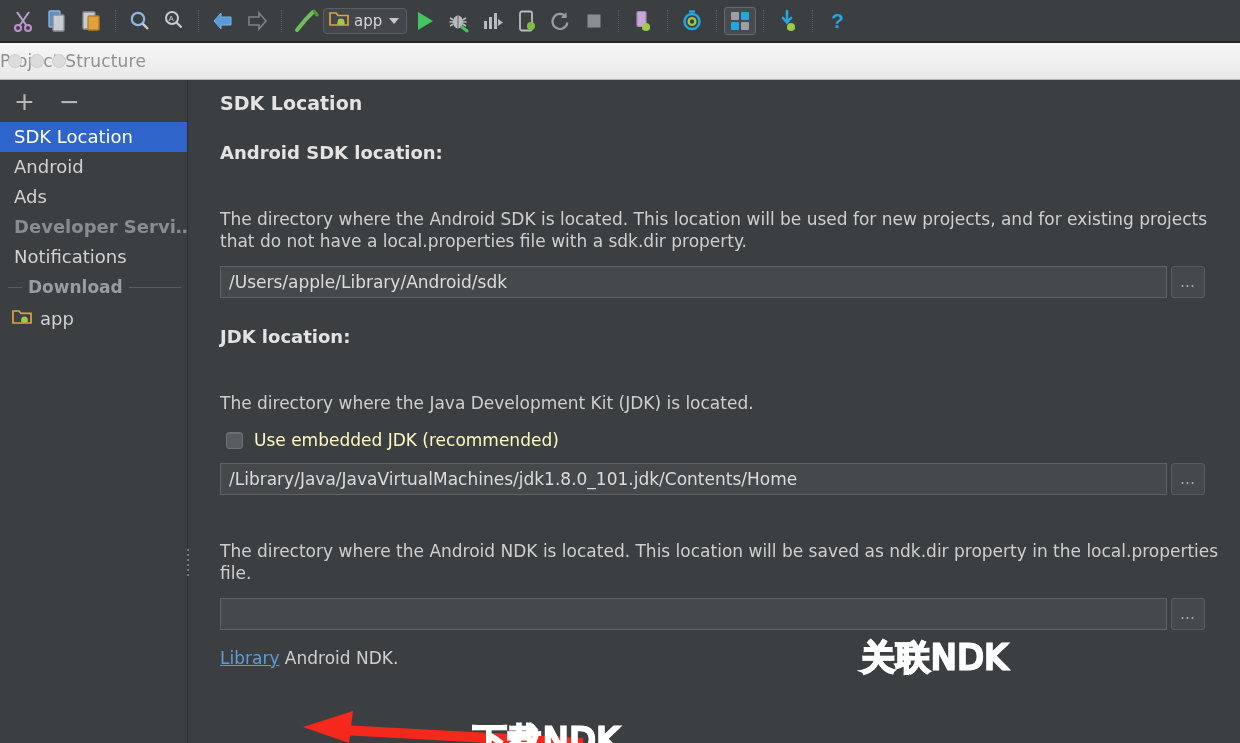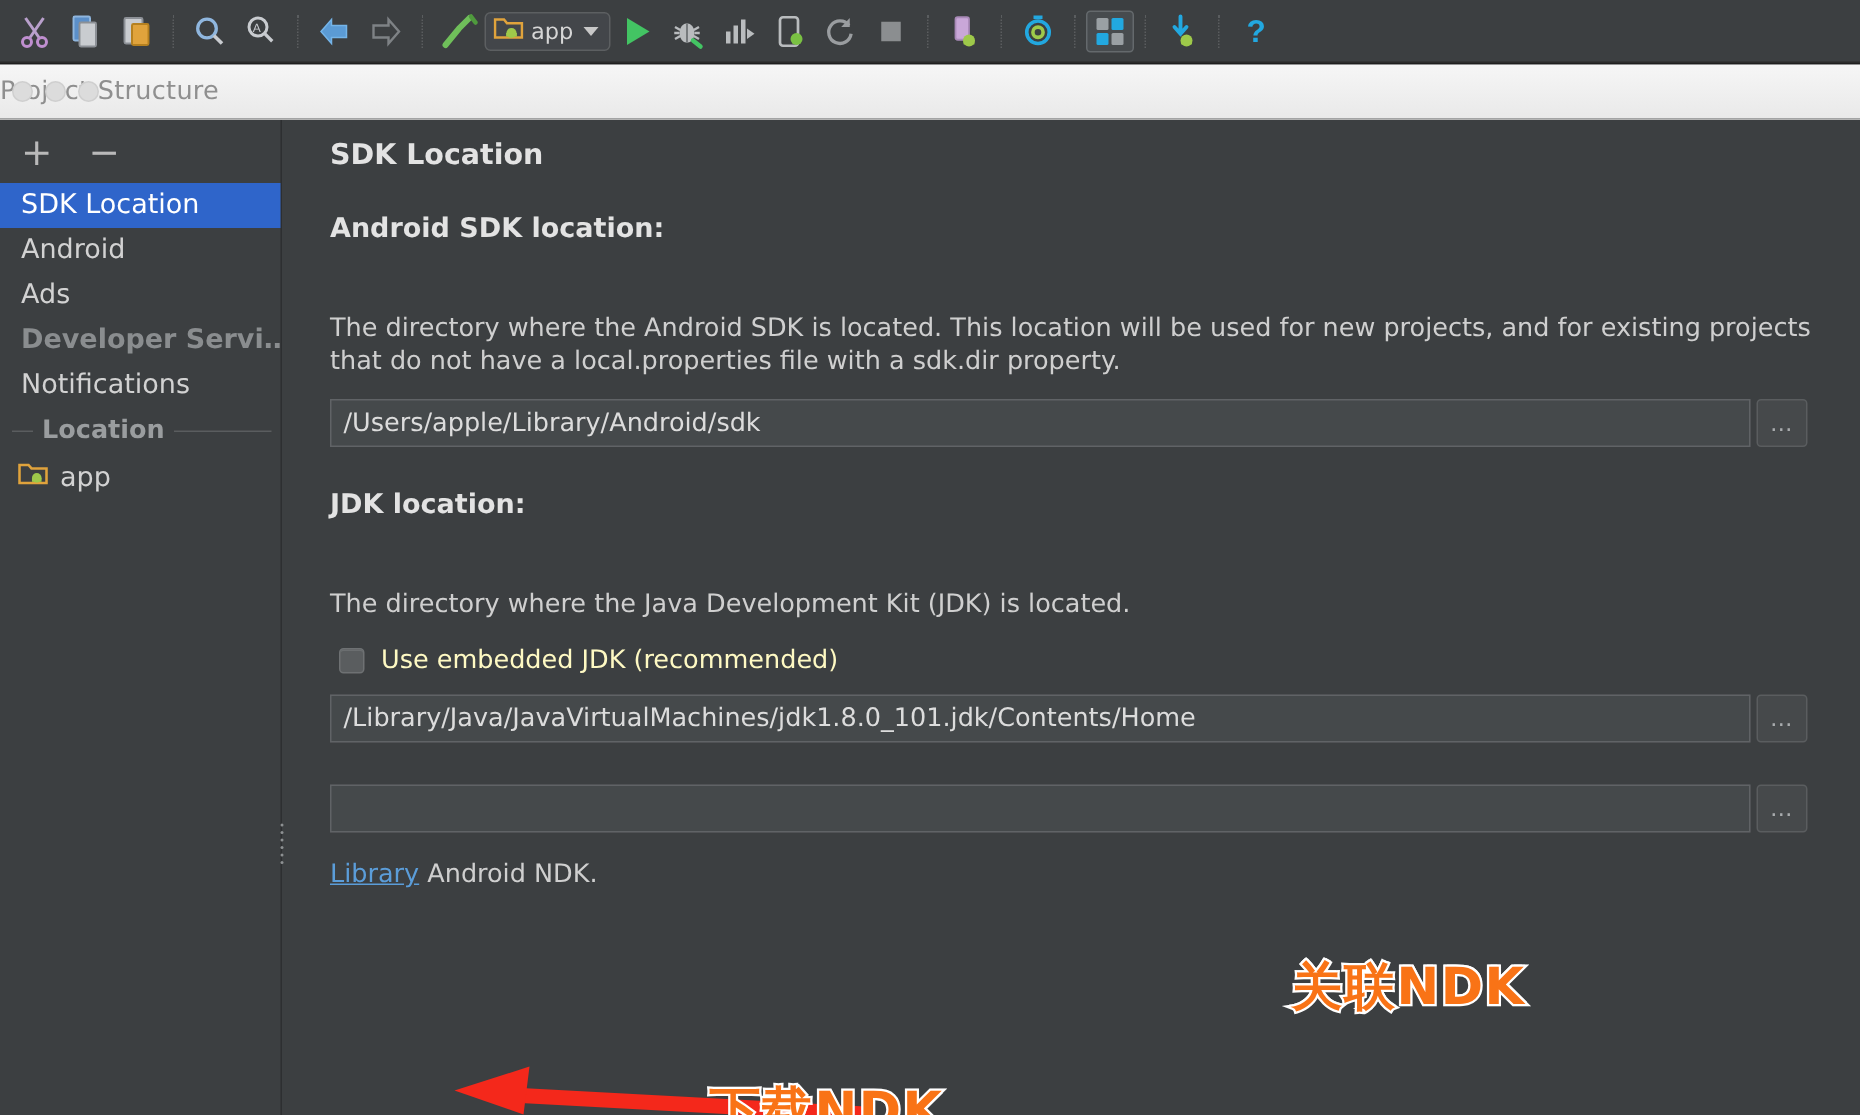--- a/index.html
+++ b/index.html
@@ -188,22 +188,22 @@
   .check-label { font-size: 17px; color: #fef9c3; }
   .link-row { margin-top: 18px; font-size: 17px; color: #cfcfcf; }
   .dl-link {
     color: #5b9dd9; text-decoration: underline; cursor: pointer;
   }
 
   
   .anno {
     position: absolute;
     font-family: "DejaVu Sans", "Liberation Sans", sans-serif;
-    font-weight: bold; font-size: 34px;
-    color: #f97316;
+    font-weight: normal; font-size: 34px;
+    color: #ffffff;
     letter-spacing: 1px;
     white-space: nowrap;
     -webkit-text-stroke: 3px #ffffff;
     paint-order: stroke fill;
     text-shadow:
       -1px -1px 0 #fff, 1px -1px 0 #fff,
       -1px  1px 0 #fff, 1px  1px 0 #fff;
   }
   #anno-link-ndk { left: 673px; top: 555px; }
   #anno-download-ndk { left: 285px; top: 638px; }
@@ -404,21 +404,21 @@
       <ul id="nav-list">
         <li class="nav-item selected">SDK Location</li>
         <li class="nav-item">Android</li>
         <li class="nav-item">Ads</li>
         <li class="nav-item muted">Developer Servi…</li>
         <li class="nav-item">Notifications</li>
       </ul>
 
       <div class="nav-sep">
         <span class="line short"></span>
-        <span class="txt">Location</span>
+        <span class="txt">Download</span>
         <span class="line"></span>
       </div>
 
       <div class="mod-item">
         <span>
           <svg width="20" height="17" viewBox="0 0 20 17">
             <path d="M1 3 L7 3 L9 5.3 L19 5.3 L19 15 L1 15 Z" fill="none" stroke="#e0a33c" stroke-width="1.7"></path>
             <circle cx="12.5" cy="11.6" r="3.2" fill="#9ec94a"></circle>
             <rect x="9.3" y="11.6" width="6.4" height="2.6" fill="#9ec94a"></rect>
           </svg>
@@ -456,20 +456,21 @@
           <span class="checkbox"></span>
           <span class="check-label">Use embedded JDK (recommended)</span>
         </div>
         <div class="field-row">
           <div class="text-field">/Library/Java/JavaVirtualMachines/jdk1.8.0_101.jdk/Contents/Home</div>
           <div class="browse-btn">…</div>
         </div>
       </div>
 
       <div class="section">
+        <div class="sec-desc">The directory where the Android NDK is located. This location will be saved as ndk.dir property in the local.properties file.</div>
         <div class="field-row">
           <div class="text-field" placeholder=""></div>
           <div class="browse-btn">…</div>
         </div>
         <div class="link-row">
           <span class="dl-link">Library</span><span> Android NDK.</span>
         </div>
       </div>
 
       <div class="anno" id="anno-link-ndk">关联NDK</div>

